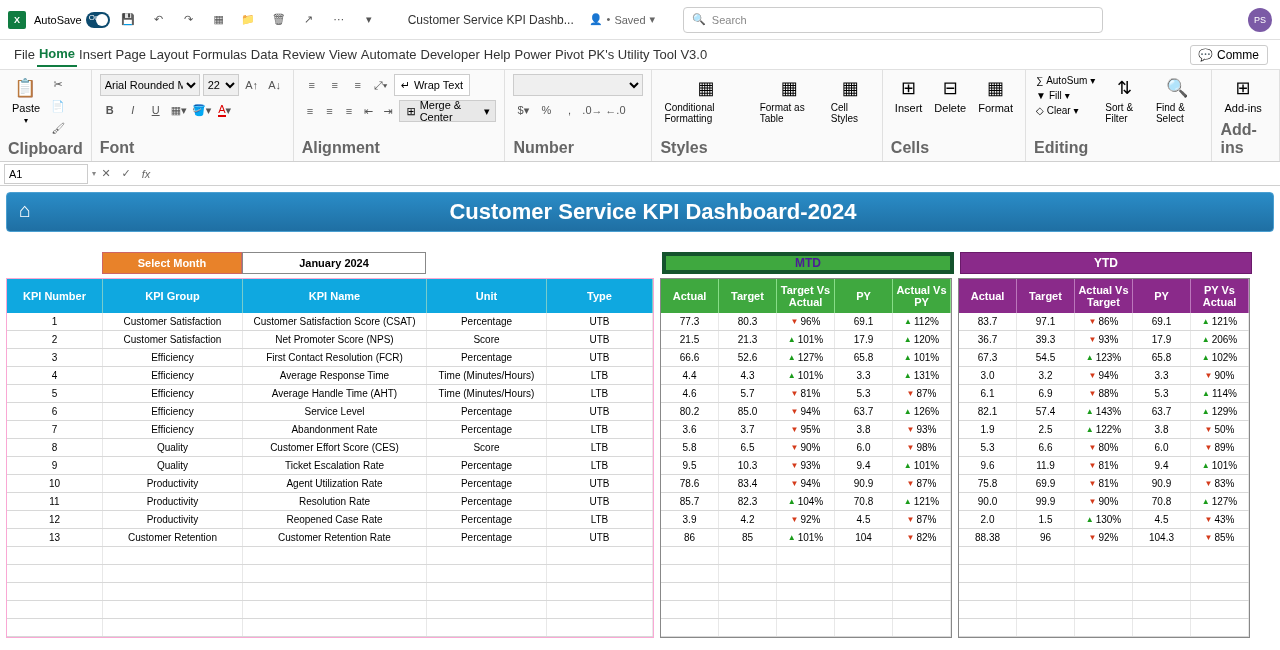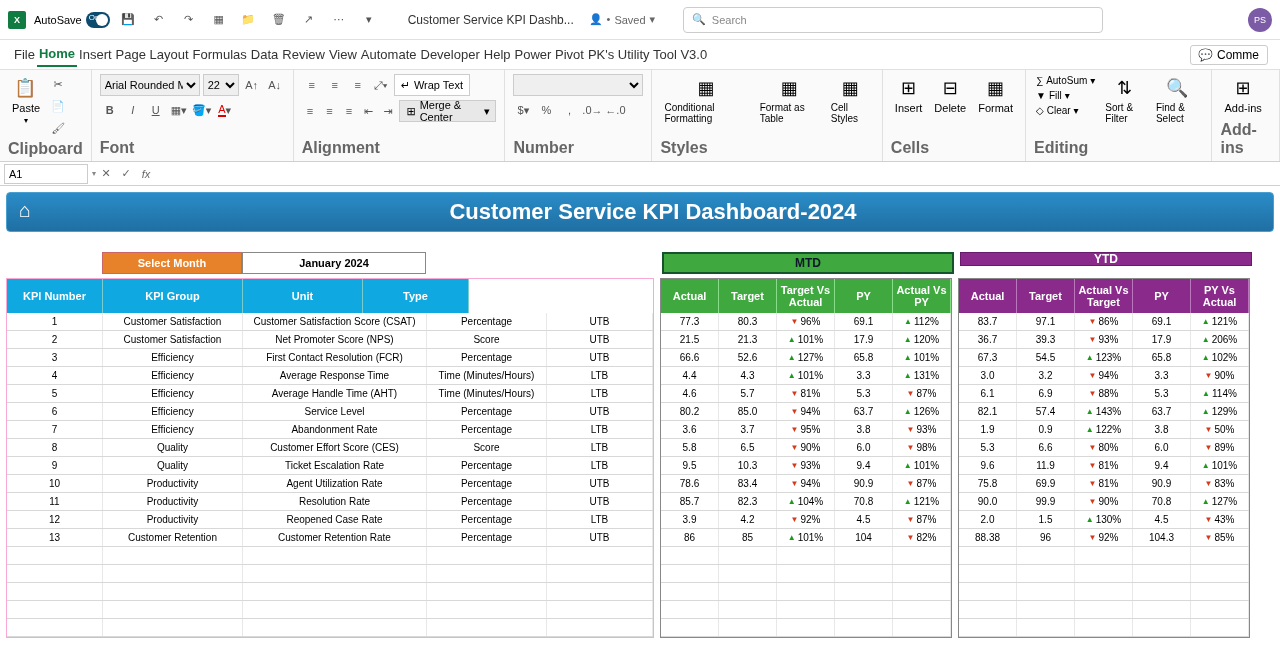--- a/index.html
+++ b/index.html
@@ -49,22 +49,22 @@
 
 .sheet { padding: 6px; }
 .dash-header { background: linear-gradient(#2a8cc7, #1f6fa3); border: 1px solid #4a9fd1; border-radius: 4px; height: 40px; display: flex; align-items: center; padding: 0 12px; color: #fff; }
 .home-ico { width: 26px; height: 26px; color: #fff; font-size: 20px; }
 .dash-title { flex: 1; text-align: center; font-size: 22px; font-weight: bold; font-family: 'Arial Rounded MT Bold', Arial; }
 
 .controls { display: flex; margin-top: 20px; gap: 0; }
 .ctl-left { display: flex; margin-left: 96px; }
 .month-label { width: 140px; height: 22px; background: #e8822a; color: #fff; display: flex; align-items: center; justify-content: center; font-size: 11px; font-weight: bold; border: 1px solid #c66; }
 .month-value { width: 184px; height: 22px; border: 1px solid #888; display: flex; align-items: center; justify-content: center; font-size: 11px; font-weight: bold; background: #fff; }
-.mtd-head { width: 292px; height: 22px; background: #3fa83f; color: #0f172a; display: flex; align-items: center; justify-content: center; font-weight: bold; border: 2px solid #14532d; margin-left: 236px; font-size: 12px; }
-.ytd-head { width: 292px; height: 14px; background: #8a2a8a; color: #fff; display: flex; align-items: center; justify-content: center; font-weight: bold; border: 1px solid #6a1a6a; margin-left: 6px; font-size: 12px; }
+.mtd-head { width: 292px; height: 22px; background: #3fa83f; color: #4c1d95; display: flex; align-items: center; justify-content: center; font-weight: bold; border: 4px solid #14532d; margin-left: 236px; font-size: 12px; }
+.ytd-head { width: 292px; height: 22px; background: #8a2a8a; color: #fff; display: flex; align-items: center; justify-content: center; font-weight: bold; border: 1px solid #6a1a6a; margin-left: 6px; font-size: 12px; }
 
 .grid { display: flex; margin-top: 4px; gap: 6px; }
 .kpi-table { border: 1px solid #f9a8d4; }
 .kpi-table .hrow, .data-table .hrow { display: flex; }
 .th { background: #0fa8e0; color: #fff; font-weight: bold; font-size: 11px; display: flex; align-items: center; justify-content: center; border-right: 1px solid #7cc; height: 34px; text-align: center; padding: 0 2px; }
 .data-table.mtd .th { background: #3fa83f; border-right-color: #8d8; }
 .data-table.ytd .th { background: #8a2a8a; border-right-color: #b7b; }
 .data-table { border: 1px solid #888; }
 .trow { display: flex; height: 18px; border-bottom: 1px solid #d8d8d8; }
 .trow.empty { height: 18px; }
@@ -288,20 +288,21 @@
     </div>
     <div class="mtd-head">MTD</div>
     <div class="ytd-head">YTD</div>
   </div>
 
   <div class="grid">
     <div class="kpi-table">
       <div class="hrow">
         <div class="th w-num">KPI Number</div>
         <div class="th w-grp">KPI Group</div>
+        <div class="th w-name">KPI Name</div>
         <div class="th w-unit">Unit</div>
         <div class="th w-type">Type</div>
       </div>
       <div id="kpi-body">
           <div class="trow">
       <div class="td w-num">1</div>
       <div class="td w-grp">Customer Satisfaction</div>
       <div class="td w-name">Customer Satisfaction Score (CSAT)</div>
       <div class="td w-unit">Percentage</div>
       <div class="td w-type">UTB</div>
@@ -612,21 +613,21 @@
     </div>
           <div class="trow">
       <div class="td w-m">82.1</div>
       <div class="td w-m">57.4</div>
       <div class="td w-m"><span class="tri up">▲</span>143%</div>
       <div class="td w-m">63.7</div>
       <div class="td w-m"><span class="tri up">▲</span>129%</div>
     </div>
           <div class="trow">
       <div class="td w-m">1.9</div>
-      <div class="td w-m">0.9</div>
+      <div class="td w-m">2.5</div>
       <div class="td w-m"><span class="tri up">▲</span>122%</div>
       <div class="td w-m">3.8</div>
       <div class="td w-m"><span class="tri down">▼</span>50%</div>
     </div>
           <div class="trow">
       <div class="td w-m">5.3</div>
       <div class="td w-m">6.6</div>
       <div class="td w-m"><span class="tri down">▼</span>80%</div>
       <div class="td w-m">6.0</div>
       <div class="td w-m"><span class="tri down">▼</span>89%</div>

